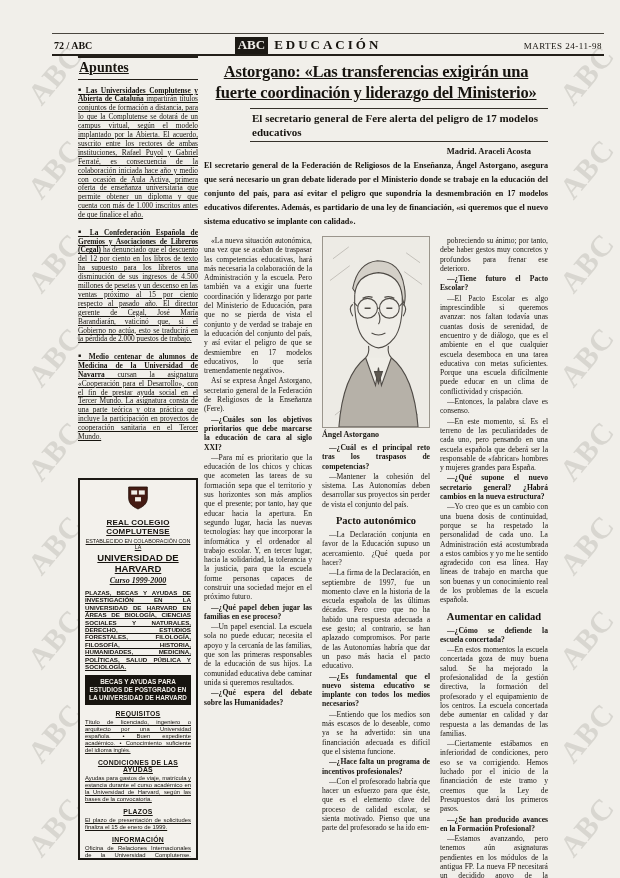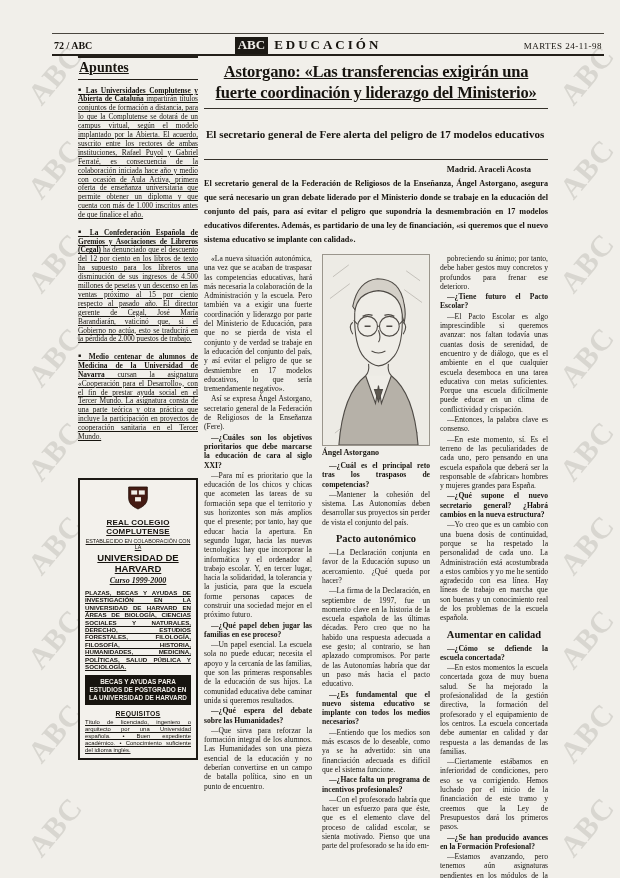--- a/index.html
+++ b/index.html
@@ -21,37 +21,37 @@
   
   .leftcol{position:absolute;left:78px;top:56px;width:120px;z-index:2;text-decoration:underline;}
   .ap-wrap{height:414px;overflow:hidden;}
   .ap-title{font:bold 14px "Liberation Serif",serif;border-top:2px solid #231f19;
             border-bottom:1px solid #231f19;padding:2px 1px 3px;margin-bottom:6px;}
   .ap-item{font-size:7.4px;line-height:8.9px;text-align:justify;margin:0 0 8px;}
   .ap-item::before{content:"■ ";font-size:5px;vertical-align:1.5px;}
   .ap-item .b{font-weight:bold;}
   
   .ad{margin-top:8px;border:2px solid #1c1914;background:#f3f1ec;box-sizing:border-box;
-      height:282px;overflow:hidden;padding:5px 5px;text-align:center;
+      height:382px;overflow:hidden;padding:5px 5px;text-align:center;
       font-family:"Liberation Sans",sans-serif;}
   .ad-l1{font:bold 8px "Liberation Sans",sans-serif;margin-top:3px;letter-spacing:.2px;}
   .ad-l2{font-size:5.4px;margin-top:2px;}
   .ad-l3{font:bold 9.5px "Liberation Sans",sans-serif;margin-top:2px;}
   .ad-l4{font:italic bold 8px "Liberation Serif",serif;margin-top:2px;}
   .ad-body{font:bold 6.2px/7.4px "Liberation Sans",sans-serif;text-align:justify;margin-top:4px;}
   .ad-banner{background:#17140f;color:#f2efe9;font:bold 6.4px/7.8px "Liberation Sans",sans-serif;
              padding:3px 2px;margin:5px 0;}
   .ad-sec-head{font:bold 6.8px "Liberation Sans",sans-serif;margin-top:5px;letter-spacing:.3px;}
   .ad-sec-text{font-size:5.9px;line-height:7px;text-align:justify;margin-top:2px;}
   
   .article{position:absolute;left:204px;top:62px;width:344px;z-index:2;}
   .headline{font:bold 16.5px/20.5px "Liberation Serif",serif;text-align:center;
             letter-spacing:-.2px;margin:0 0 5px;text-decoration:underline;}
   .subhead{border-top:1px solid #35312a;border-bottom:1px solid #35312a;
-           font:bold 11px/14px "Liberation Serif",serif;padding:18px 2px;}
+           font:bold 11px/14px "Liberation Serif",serif;padding:2px 2px;margin-left:46px;}
   .byline{text-align:right;font:bold 8.5px "Liberation Serif",serif;margin:4px 17px 3px;}
   .lead{font-weight:bold;font-size:8.2px;line-height:14px;text-align:justify;margin:0 0 7px;}
   .cols{display:flex;gap:10px;height:655px;overflow:hidden;}
   .col{flex:0 0 108px;width:108px;font-size:7.6px;line-height:9.3px;text-align:justify;}
   .col p{margin:0 0 1px;text-indent:7px;}
   .col p.q{font-weight:bold;}
   .col h3{font:bold 10.5px "Liberation Serif",serif;text-align:center;margin:6px 0 4px;}
   figure{margin:0 0 4px;}
   figcaption{font:bold 8px "Liberation Serif",serif;margin-top:2px;text-align:left;}
   .portrait-frame{border:1px solid #9a958c;line-height:0;}
@@ -131,21 +131,20 @@
 
     <div class="cols">
       <div class="col">
           <p>«La nueva situación autonómica, una vez que se acaban de traspasar las competencias educativas, hará más necesaria la colaboración de la Administración y la escuela. Pero también va a exigir una fuerte coordinación y liderazgo por parte del Ministerio de Educación, para que no se pierda de vista el conjunto y de verdad se trabaje en la educación del conjunto del país, y así evitar el peligro de que se desmiembre en 17 modelos educativos, lo que sería tremendamente negativo».</p>
           <p>Así se expresa Ángel Astorgano, secretario general de la Federación de Religiosos de la Enseñanza (Fere).</p>
           <p class="q">—¿Cuáles son los objetivos prioritarios que debe marcarse la educación de cara al siglo XXI?</p>
           <p>—Para mí es prioritario que la educación de los chicos y chicas que acometen las tareas de su formación sepa que el territorio y sus horizontes son más amplios que el presente; por tanto, hay que educar hacia la apertura. En segundo lugar, hacia las nuevas tecnologías: hay que incorporar la informática y el ordenador al trabajo escolar. Y, en tercer lugar, hacia la solidaridad, la tolerancia y la justicia, para que la escuela forme personas capaces de construir una sociedad mejor en el próximo futuro.</p>
           <p class="q">—¿Qué papel deben jugar las familias en ese proceso?</p>
           <p>—Un papel esencial. La escuela sola no puede educar; necesita el apoyo y la cercanía de las familias, que son las primeras responsables de la educación de sus hijos. La comunidad educativa debe caminar unida si queremos resultados.</p>
           <p class="q">—¿Qué espera del debate sobre las Humanidades?</p>
-          <p>—Que sirva para reforzar la formación integral de los alumnos. Las Humanidades son una pieza esencial de la educación y no deberían convertirse en un campo de batalla política, sino en un punto de encuentro.</p>
         </div>
 
       <div class="col">
         <figure>
           <div class="portrait-frame">
             <svg viewBox="0 0 107 192" width="106" height="190" aria-hidden="true">
               <rect width="107" height="192" fill="#edebe5"></rect>
               <g stroke="#8a857e" stroke-width="0.6" opacity="0.7" fill="none">
                 <path d="M10 22 l16 -12 M7 44 l20 -15 M98 26 l-14 -10 M100 48 l-18 -13 M12 180 l10 -8 M96 180 l-10 -8"></path>
               </g>

